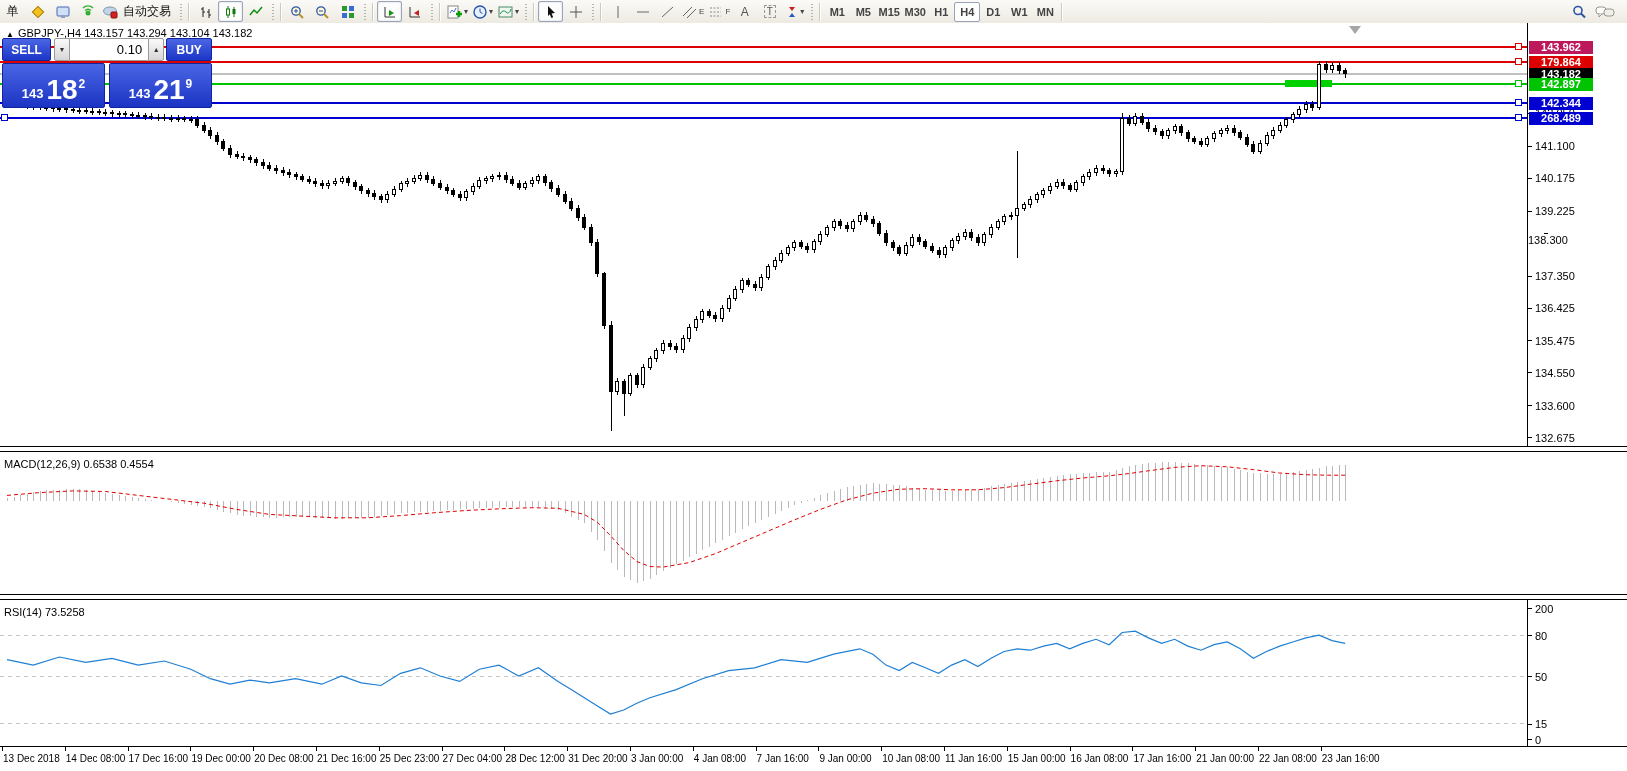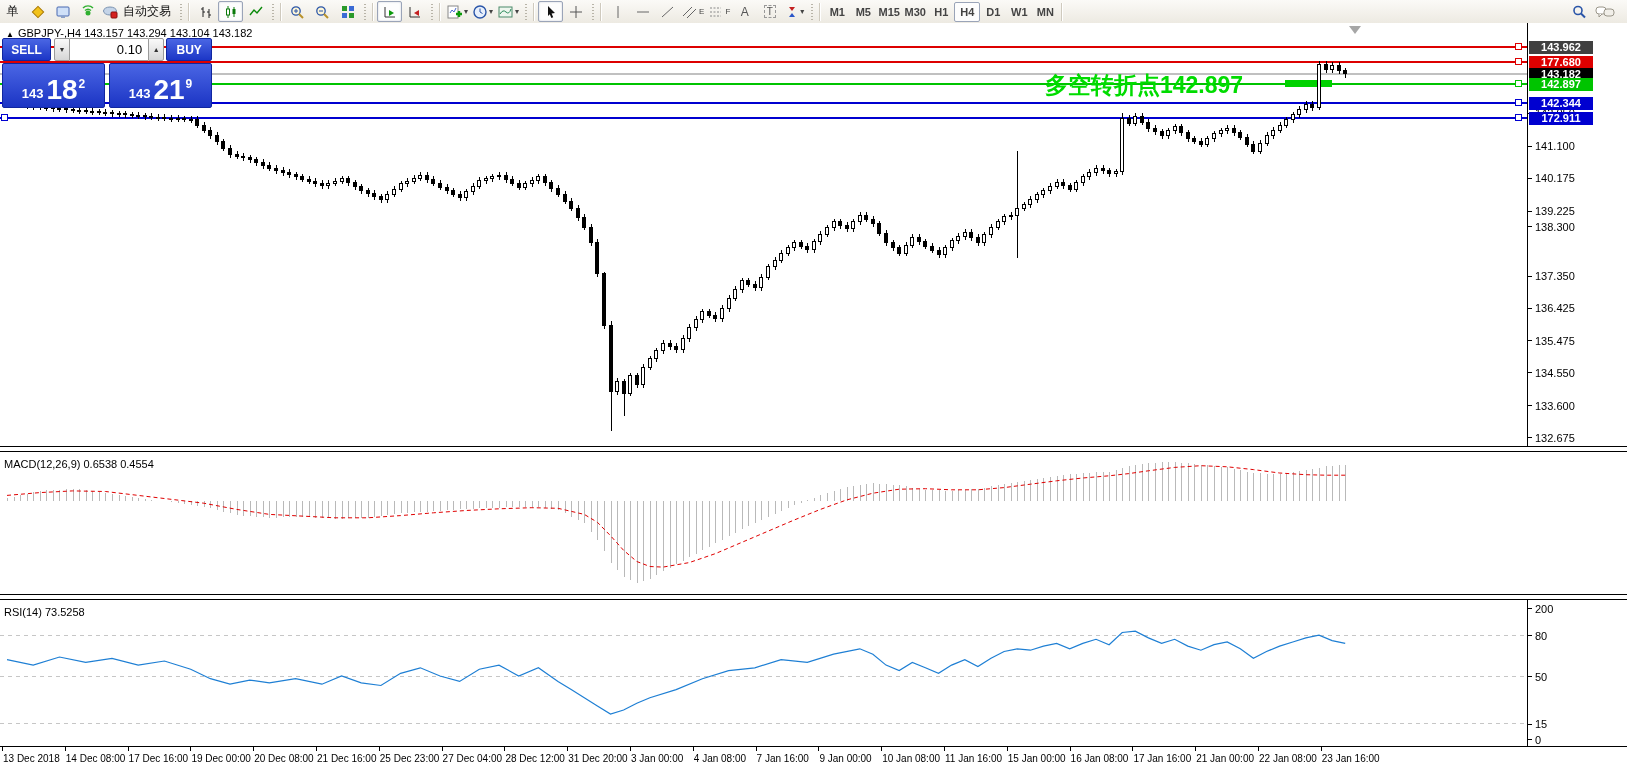--- a/index.html
+++ b/index.html
@@ -707,21 +707,21 @@
           <span>141.100</span>
         </div>
         <div class="tick" style="top: 148.835px;">
           <i></i>
           <span>140.175</span>
         </div>
         <div class="tick" style="top: 181.705px;">
           <i></i>
           <span>139.225</span>
         </div>
-        <div class="tick" style="top: 197px;">
+        <div class="tick" style="top: 210px; flex-direction: column;">
           <i></i>
           <span>138.300</span>
         </div>
         <div class="tick" style="top: 246.58px;">
           <i></i>
           <span>137.350</span>
         </div>
         <div class="tick" style="top: 278.585px;">
           <i></i>
           <span>136.425</span>
@@ -735,31 +735,30 @@
           <span>134.550</span>
         </div>
         <div class="tick" style="top: 376.33px;">
           <i></i>
           <span>133.600</span>
         </div>
         <div class="tick" style="top: 408.335px;">
           <i></i>
           <span>132.675</span>
         </div>
-        <div class="chip" style="top: 17.8048px; background: #404040;">143.962</div>
-        <div class="chip" style="top: 32.5444px; background: rgb(221, 0, 0);">177.680</div>
+        <div class="chip" style="top: 17.8048px; background: #be185d;">143.962</div>
+        <div class="chip" style="top: 32.5444px; background: rgb(221, 0, 0);">179.864</div>
         <div class="chip" style="top: 44.7928px; background: rgb(0, 0, 0);">143.182</div>
         <div class="chip" style="top: 54.6538px; background: rgb(0, 196, 0);">142.897</div>
         <div class="chip" style="top: 73.7876px; background: rgb(0, 0, 208);">142.344</div>
-        <div class="chip" style="top: 88.5272px; background: rgb(0, 0, 208);">172.911</div>
+        <div class="chip" style="top: 88.5272px; background: rgb(0, 0, 208);">268.489</div>
       </div>
     <div class="chart-title">
       <span class="tri">▲</span><span>GBPJPY-,H4  143.157 143.294 143.104 143.182</span>
     </div>
-    <div class="annotation">多空转折点142.897</div>
     <div class="shift-marker"></div>
 
     <div class="trade-panel">
       <div class="tp-row1">
         <div class="tp-btn tp-sell">SELL</div>
         <div class="tp-spin left">▼</div>
         <input class="tp-vol" value="0.10" style="">
         <div class="tp-spin right">▲</div>
         <div class="tp-btn tp-buy">BUY</div>
       </div>

